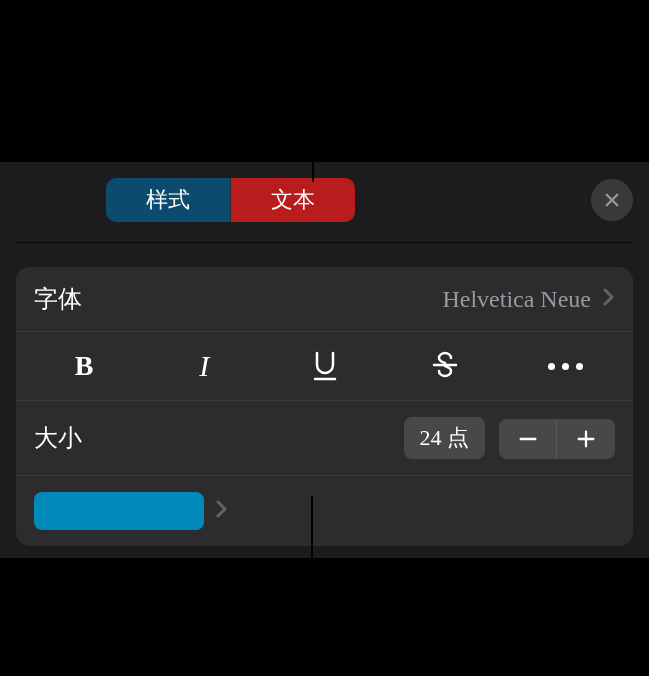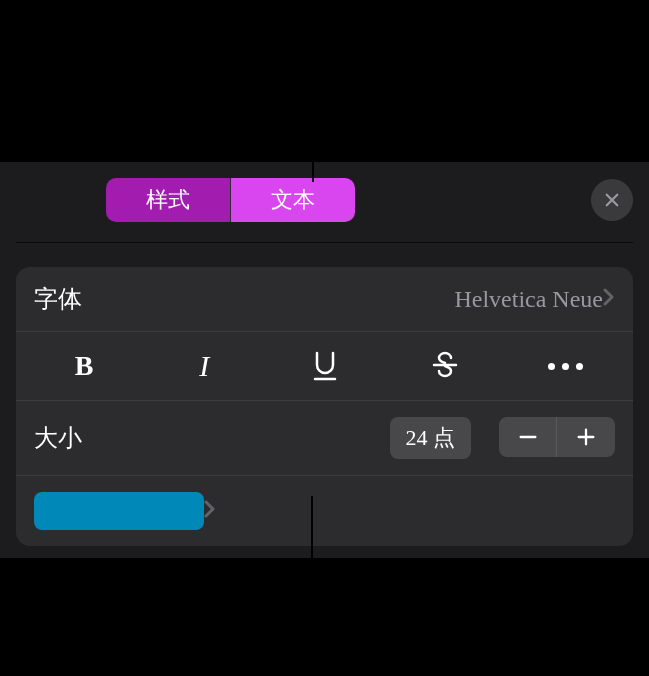--- a/index.html
+++ b/index.html
@@ -48,26 +48,26 @@
     .tabs {
       display: flex;
       margin-left: 90px;
       border-radius: 10px;
       overflow: hidden;
     }
     .tab {
       padding: 7px 40px;
       font-size: 22px;
       color: #fff;
-      background: #a21caf;
+      background: #0c4a6e;
       cursor: pointer;
       border: none;
     }
     .tab.active {
-      background: #d946ef;
+      background: #b91c1c;
     }
     .tab:not(:last-child) {
       border-right: 1px solid #2c2c2e;
     }
     .close-btn {
       width: 42px;
       height: 42px;
       border-radius: 50%;
       background: #3a3a3c;
       display: flex;
@@ -97,21 +97,21 @@
       font-size: 24px;
       color: #fff;
     }
     .row-value {
       font-size: 24px;
       color: #98989d;
     }
     .row-right {
       display: flex;
       align-items: center;
-      gap: 0;
+      gap: 12px;
     }
     .chevron {
       color: #636366;
       font-size: 20px;
     }
     .style-row {
       display: flex;
       justify-content: space-between;
       align-items: center;
       padding: 14px 18px;
@@ -136,22 +136,22 @@
       gap: 7px;
     }
     .more-dots span {
       width: 7px;
       height: 7px;
       border-radius: 50%;
       background: #fff;
     }
     .size-controls {
       display: flex;
-      align-items: flex-start;
-      gap: 28px;
+      align-items: flex-end;
+      gap: 14px;
     }
     .size-value {
       background: #48484a;
       padding: 6px 16px;
       border-radius: 8px;
       font-size: 22px;
       color: #fff;
     }
     .stepper {
       display: flex;

